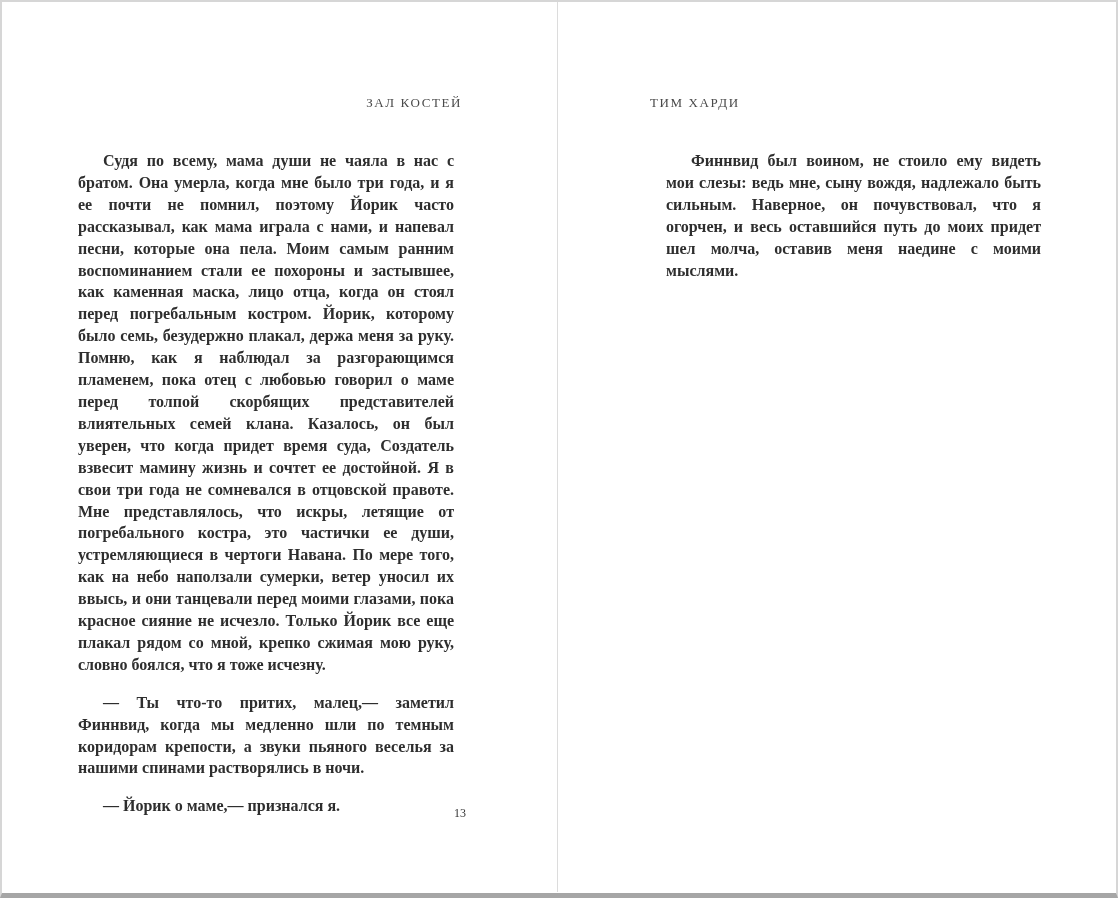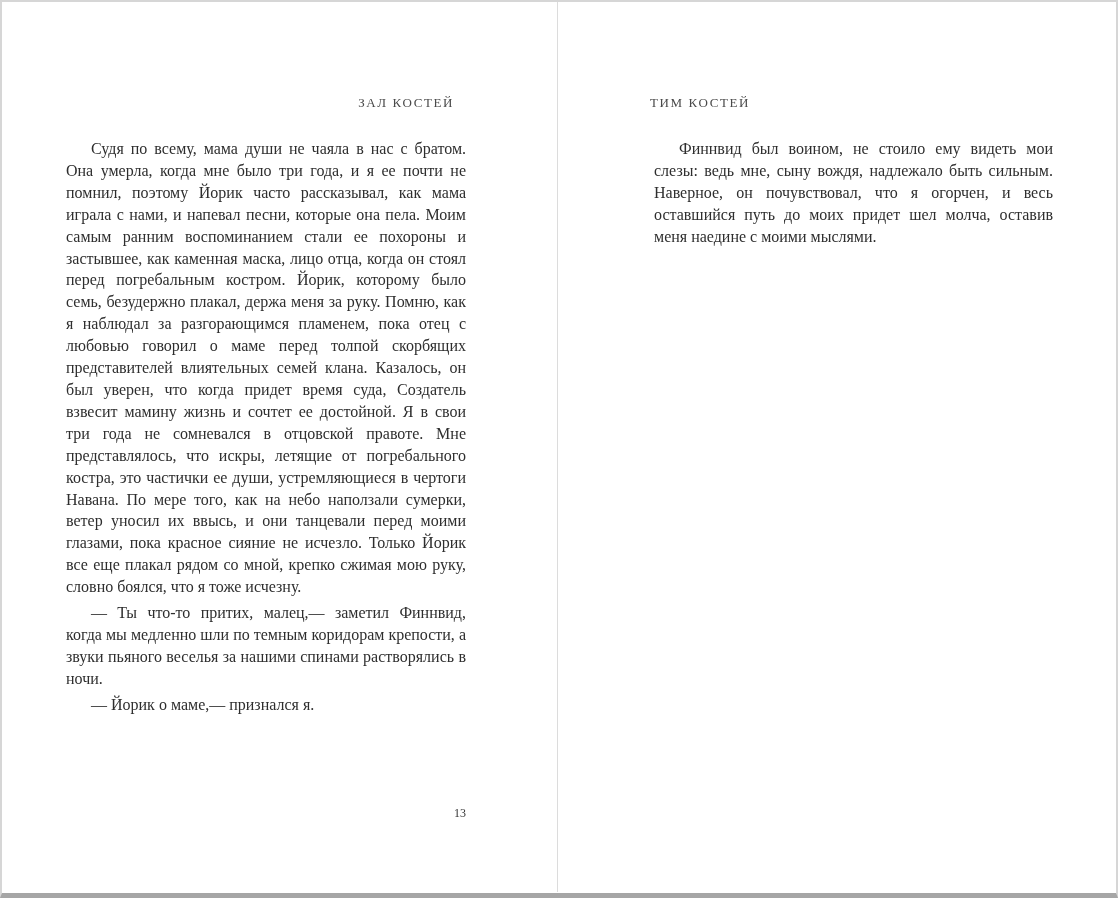--- a/index.html
+++ b/index.html
@@ -40,34 +40,34 @@
   .page-left  { left: 62px;  width: 408px; }
   .page-right { left: 650px; width: 407px; }
   .running-head {
     position: absolute;
     top: 95px;
     font-size: 13px;
     letter-spacing: 1.6px;
     color: #4a4a4a;
     white-space: nowrap;
   }
-  .running-head.inner-left  { right: 16px; }
+  .running-head.inner-left  { right: 8px; }
   .running-head.inner-right { left: 0; }
   .body-text {
     position: absolute;
     top: 134px;
     left: 0;
     right: 0;
     text-align: justify;
     font-size: 16px;
     line-height: 21.9px;
     hyphens: auto;
     -webkit-hyphens: auto;
   }
-  .body-text p { margin: 4px; }
+  .body-text p { margin: 16px; font-weight: bold; }
   .body-text p.indent { text-indent: 25px; }
   .folio {
     position: absolute;
     top: 806px;
     right: 4px;
     font-size: 12px;
     color: #333333;
   }
 </style>
 </head>
@@ -81,18 +81,18 @@
     <div class="running-head inner-left">ЗАЛ КОСТЕЙ</div>
     <div class="body-text">
       <p class="indent" lang="ru">Судя по всему, мама души не чаяла в нас с братом. Она умерла, когда мне было три года, и я ее почти не помнил, поэтому Йорик часто рассказывал, как мама играла с нами, и напевал песни, которые она пела. Моим самым ранним воспоминанием стали ее похороны и застывшее, как каменная маска, лицо отца, когда он стоял перед погребальным костром. Йорик, которому было семь, безудержно плакал, держа меня за руку. Помню, как я наблюдал за разгорающимся пламенем, пока отец с любовью говорил о маме перед толпой скорбящих представителей влиятельных семей клана. Казалось, он был уверен, что когда придет время суда, Создатель взвесит мамину жизнь и сочтет ее достойной. Я в свои три года не сомневался в отцовской правоте. Мне представлялось, что искры, летящие от погребального костра, это частички ее души, устремляющиеся в чертоги Навана. По мере того, как на небо наползали сумерки, ветер уносил их ввысь, и они танцевали перед моими глазами, пока красное сияние не исчезло. Только Йорик все еще плакал рядом со мной, крепко сжимая мою руку, словно боялся, что я тоже исчезну.</p>
       <p class="indent" lang="ru">— Ты что-то притих, малец,— заметил Финнвид, когда мы медленно шли по темным коридорам крепости, а звуки пьяного веселья за нашими спинами растворялись в ночи.</p>
       <p class="indent" lang="ru">— Йорик о маме,— признался я.</p>
     </div>
     <div class="folio">13</div>
   </section>
 
   <section class="page page-right">
-    <div class="running-head inner-right">ТИМ КОСТЕЙ</div>
+    <div class="running-head inner-right">ТИМ ХАРДИ</div>
     <div class="body-text">
       <p class="indent" lang="ru">Финнвид был воином, не стоило ему видеть мои слезы: ведь мне, сыну вождя, надлежало быть сильным. Наверное, он почувствовал, что я огорчен, и весь оставшийся путь до моих придет шел молча, оставив меня наедине с моими мыслями.</p>
     </div>
   </section>
 </div>
 
 </body></html>

